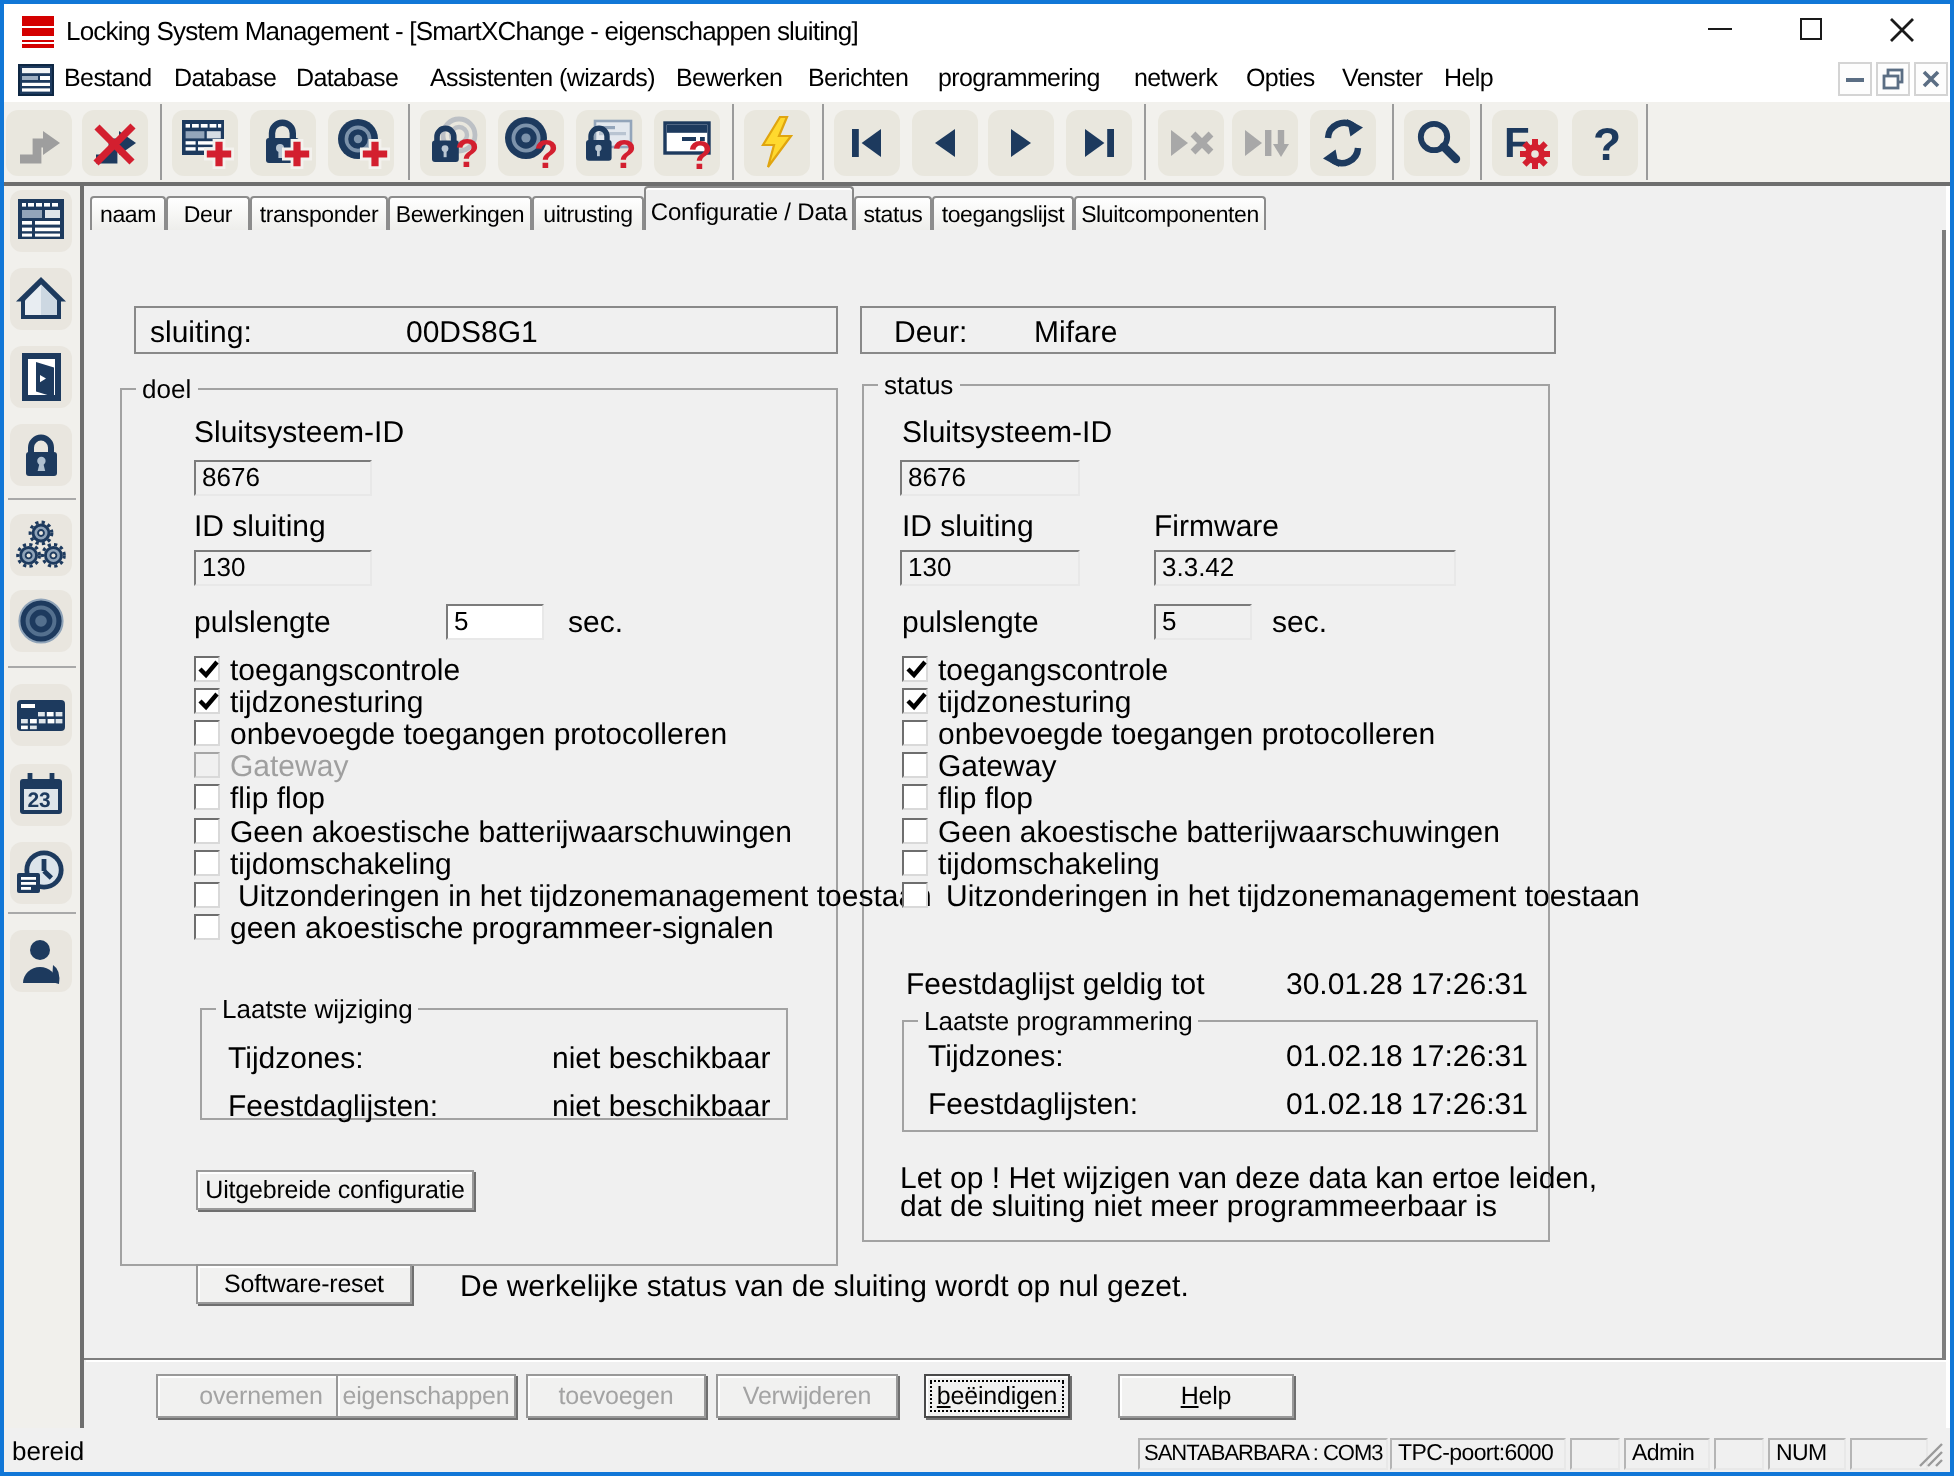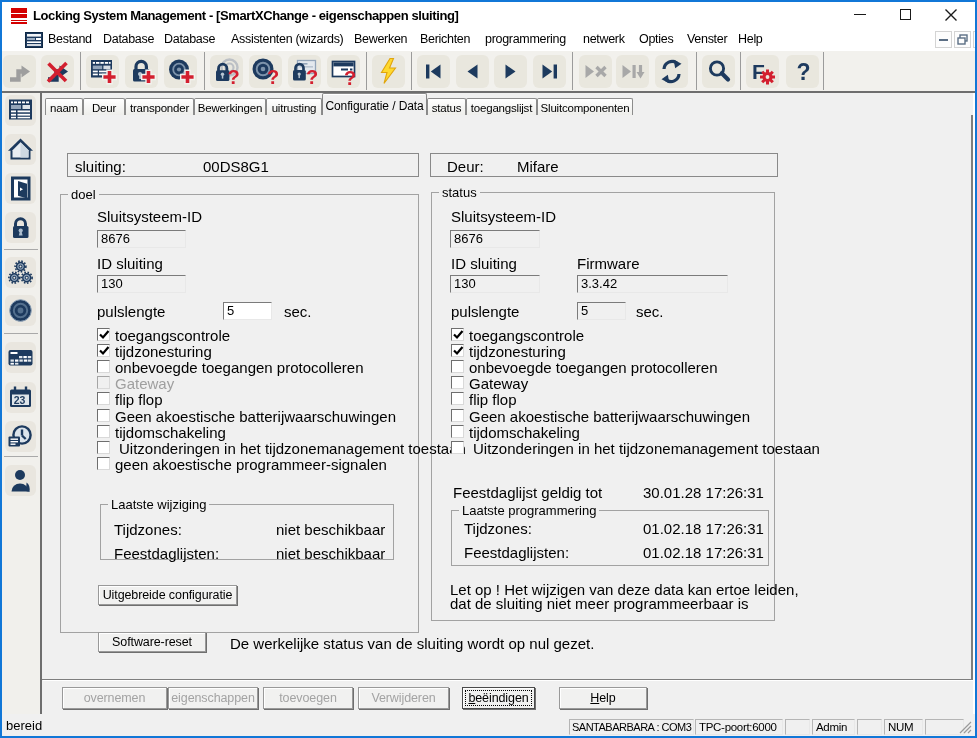--- a/index.html
+++ b/index.html
@@ -1,28 +1,28 @@
 <!DOCTYPE html>
 <html><head>
 <meta charset="utf-8">
 <style>
 * { margin:0; padding:0; box-sizing:border-box; }
 html,body { width:977px; height:738px; overflow:hidden; }
 body { font-family:"Liberation Sans", sans-serif; font-size:13px; color:#000; background:#fff; position:relative; }
 
-#titlebar { position:absolute; left:2px; top:2px; width:973px; height:26px; background:#fff;font-weight:bold; }
+#titlebar { position:absolute; left:2px; top:2px; width:973px; height:26px; background:#fff; }
 #appicon { position:absolute; left:9px; top:5px; width:16px; height:17px; }
 #appicon div { position:absolute; left:0; width:16px; background:#d40000; }
 #title { position:absolute; left:31px; top:6px; font-size:13px; letter-spacing:-0.4px; color:#000; white-space:nowrap; }
 .capbtn { position:absolute; top:0; width:45px; height:26px; }
 .dash { position:absolute; left:16px; top:12px; width:12px; height:0; border-top:1.5px solid #1a1a1a; }
 .maxsq { position:absolute; left:17px; top:7px; width:11px; height:11px; border:1.2px solid #1a1a1a; }
 .closex svg { position:absolute; left:15px; top:6px; }
 
-#menubar { position:absolute; left:18px; top:28px; width:870px; height:23px; background:#fff; }
+#menubar { position:absolute; left:2px; top:28px; width:870px; height:23px; background:#fff; }
 .menuitem { position:absolute; top:4px; font-size:12.5px; letter-spacing:-0.3px; color:#000; white-space:nowrap; }
 .mdibtn { position:absolute; top:3px; width:17px; height:17px; border:1px solid #d4d4d4; background:#fdfdfd; }
 
 #toolbar { position:absolute; left:2px; top:51px; width:973px; height:42px; background:#f2f1ed; border-bottom:2px solid #6e6e6e; }
 .tbtn { position:absolute; top:4px; width:33px; height:33px; background:#e9e7de; border-radius:6px; }
 .tbtn svg { position:absolute; left:2px; top:2px; }
 .tsep { position:absolute; top:1px; width:1px; height:38px; background:#9b9b9b; }
 
 #sidebar { position:absolute; left:2px; top:93px; width:40px; height:621px; background:#f1f0ec; border-right:2px solid #6e6e6e; }
 .sbtn { position:absolute; left:3px; width:31px; height:31px; background:#e9e6df; border-radius:6px; }
@@ -519,21 +519,21 @@
       <div class="lbl" style="left:422px;top:405px">Tijdzones:</div>
       <div class="lbl" style="left:601px;top:405px">01.02.18 17:26:31</div>
       <div class="lbl" style="left:422px;top:429px">Feestdaglijsten:</div>
       <div class="lbl" style="left:601px;top:429px">01.02.18 17:26:31</div>
       <div class="lbl" style="left:408px;top:466px">Let op ! Het wijzigen van deze data kan ertoe leiden,</div>
       <div class="lbl" style="left:408px;top:480px">dat de sluiting niet meer programmeerbaar is</div>
     </div>
   </div>
 
   <div id="bottombar">
-    <div class="btn dis" style="left:20px;top:6px;width:105px;height:22px;line-height:20px">overnemen</div>
+    <div class="btn dis" style="left:36px;top:6px;width:105px;height:22px;line-height:20px">overnemen</div>
     <div class="btn dis" style="left:126px;top:6px;width:90px;height:22px;line-height:20px">eigenschappen</div>
     <div class="btn dis" style="left:221px;top:6px;width:90px;height:22px;line-height:20px">toevoegen</div>
     <div class="btn dis" style="left:316px;top:6px;width:91px;height:22px;line-height:20px">Verwijderen</div>
     <div class="btn" id="defbtn" style="left:420px;top:6px;width:73px;height:22px;line-height:20px"><u>b</u>eëindigen</div>
     <div class="btn" style="left:517px;top:6px;width:88px;height:22px;line-height:20px"><u>H</u>elp</div>
   </div>
 
   <div id="statusbar">
     <div style="position:absolute;left:4px;top:4px">bereid</div>
     <div class="seg" style="left:567px;width:125px;font-size:11px;letter-spacing:-0.5px;padding-left:2px">SANTABARBARA : COM3</div>

